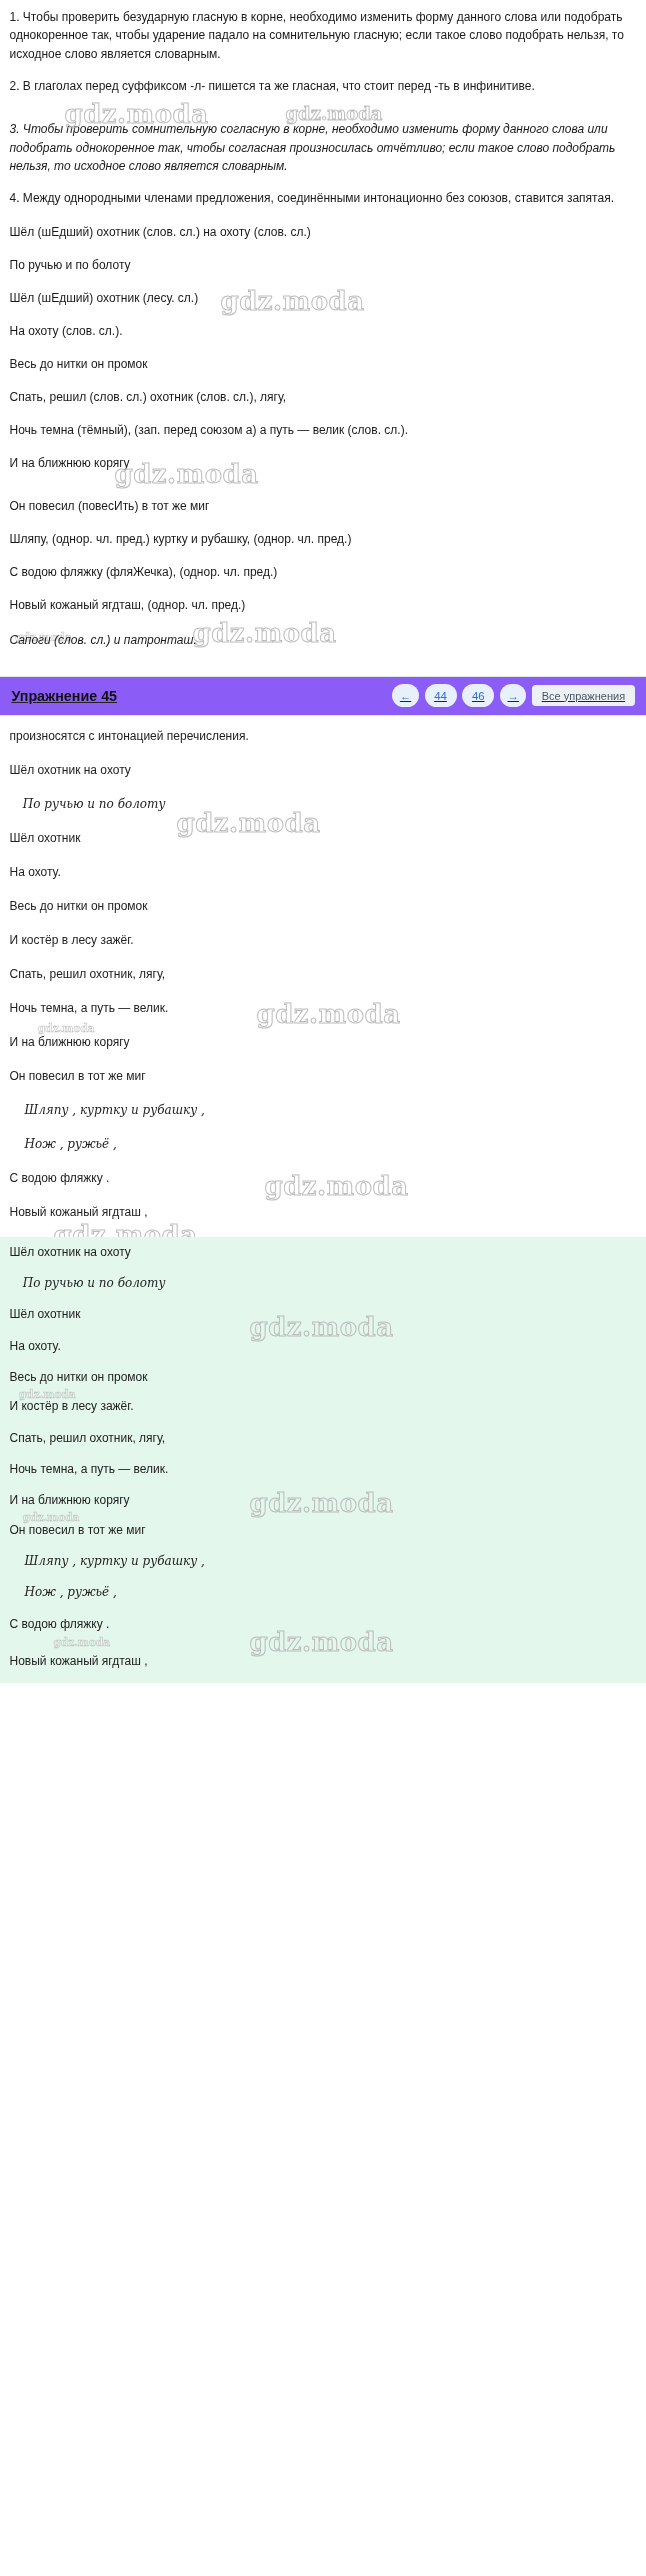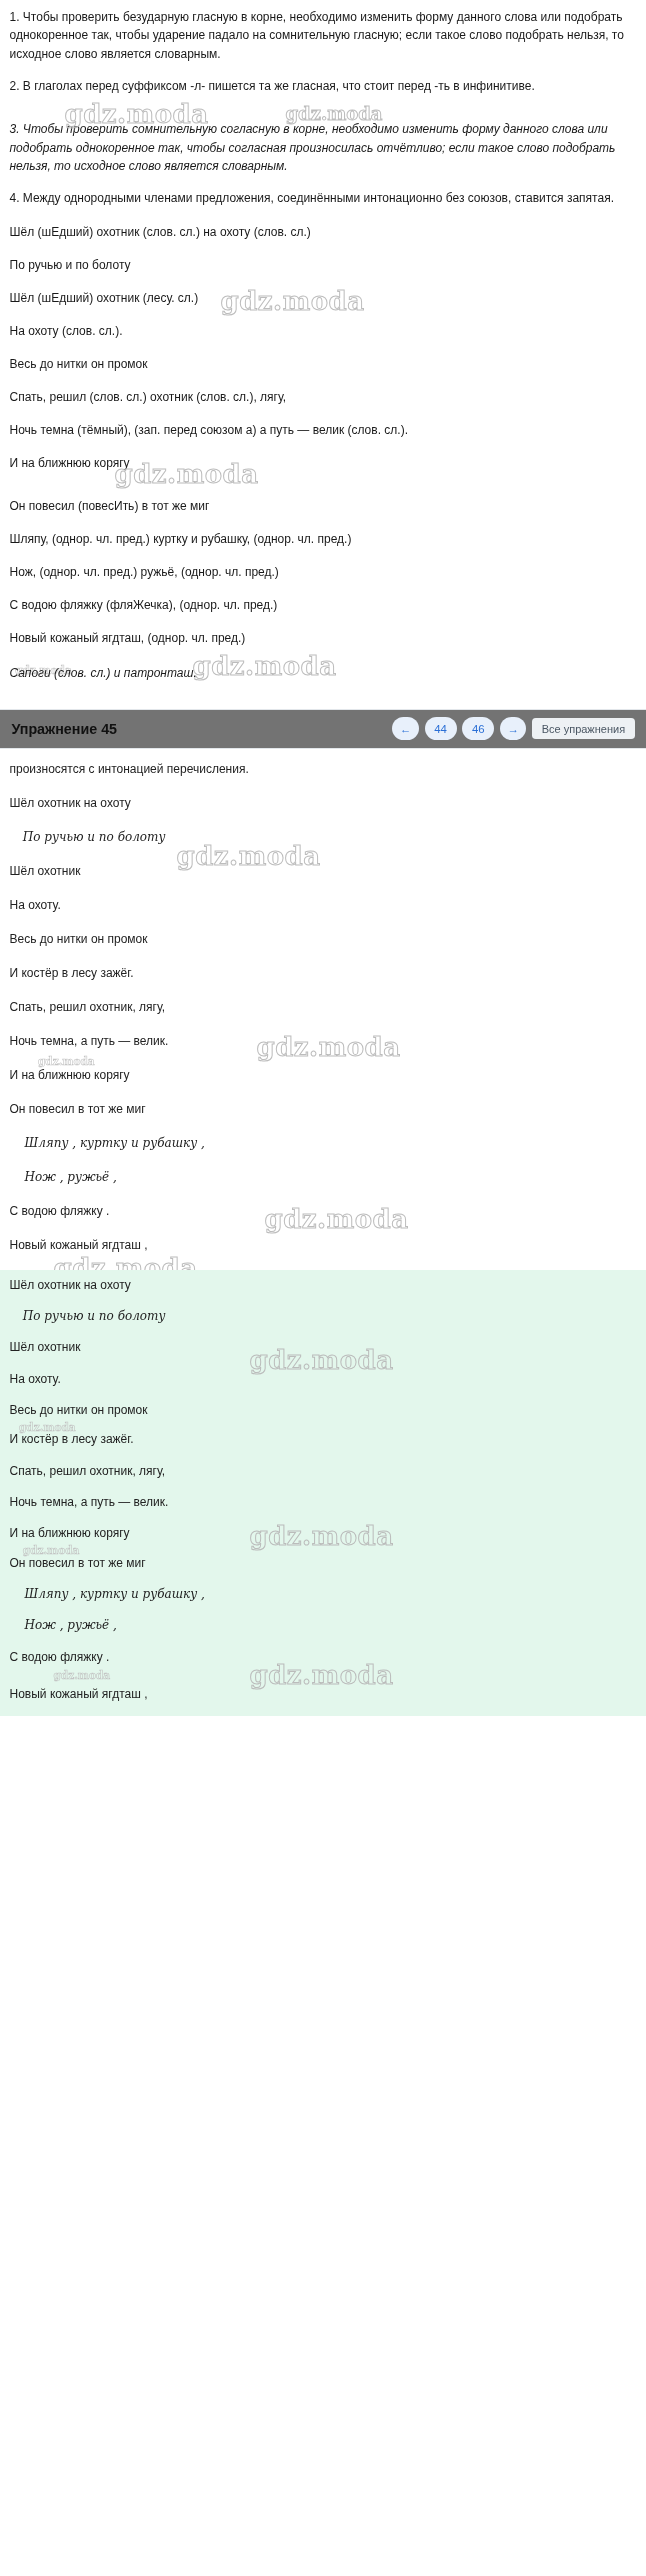--- a/index.html
+++ b/index.html
@@ -47,25 +47,26 @@
   }
   .wm.big { font-size: 26px; letter-spacing: 0.5px; }
   .wm.mid { font-size: 18px; }
   .wm.small { font-size: 10.5px; -webkit-text-stroke: 0.6px #c2c2c2; }
 
   
   .exbar {
     display: flex;
     align-items: center;
     justify-content: space-between;
-    background: #737373;
+    background: #8b5cf6;
     border-top: 1px solid #e2e6ea;
     border-bottom: 1px solid #e2e6ea;
     padding: 7.6px 11.4px;
     margin: 9.5px 0 5.7px 0;
+    text-decoration: underline;
   }
   .extitle {
     font-size: 14.3px;
     font-weight: bold;
     color: #111;
   }
   .navgroup { display: flex; align-items: center; gap: 5.7px; }
   .navbtn {
     display: inline-flex;
     align-items: center;
@@ -143,21 +144,20 @@
     <p class="line">На охоту (слов. сл.).</p>
     <p class="line">Весь до нитки он промок</p>
     <p class="line">Спать, решил (слов. сл.) охотник (слов. сл.), лягу,</p>
     <p class="line">Ночь темна (тёмный), (зап. перед союзом а) а путь — велик (слов. сл.).</p>
     <p class="line">И на ближнюю корягу</p>
     <div class="wm-row">
         <span class="wm big" style="left:105px; top:-28.5px;">gdz.moda</span>
       </div>
     <p class="line" style="margin-top:25px;">Он повесил (повесИть) в тот же миг</p>
     <p class="line">Шляпу, (однор. чл. пред.) куртку и рубашку, (однор. чл. пред.)</p>
-    <p class="line">Нож, (однор. чл. пред.) ружьё, (однор. чл. пред.)</p>
     <p class="line">С водою фляжку (фляЖечка), (однор. чл. пред.)</p>
     <p class="line">Новый кожаный ягдташ, (однор. чл. пред.)</p>
     <div class="wm-row">
       <span class="wm big" style="left:183px; top:-11.4px;">gdz.moda</span>
       <span class="wm small" style="left:5.7px; top:1.9px;">gdz.moda</span>
     </div>
     <p class="line" style="margin-top:17px;font-style:italic;">Сапоги (слов. сл.) и патронташ.</p>
   </div>
 
   <div class="exbar">

